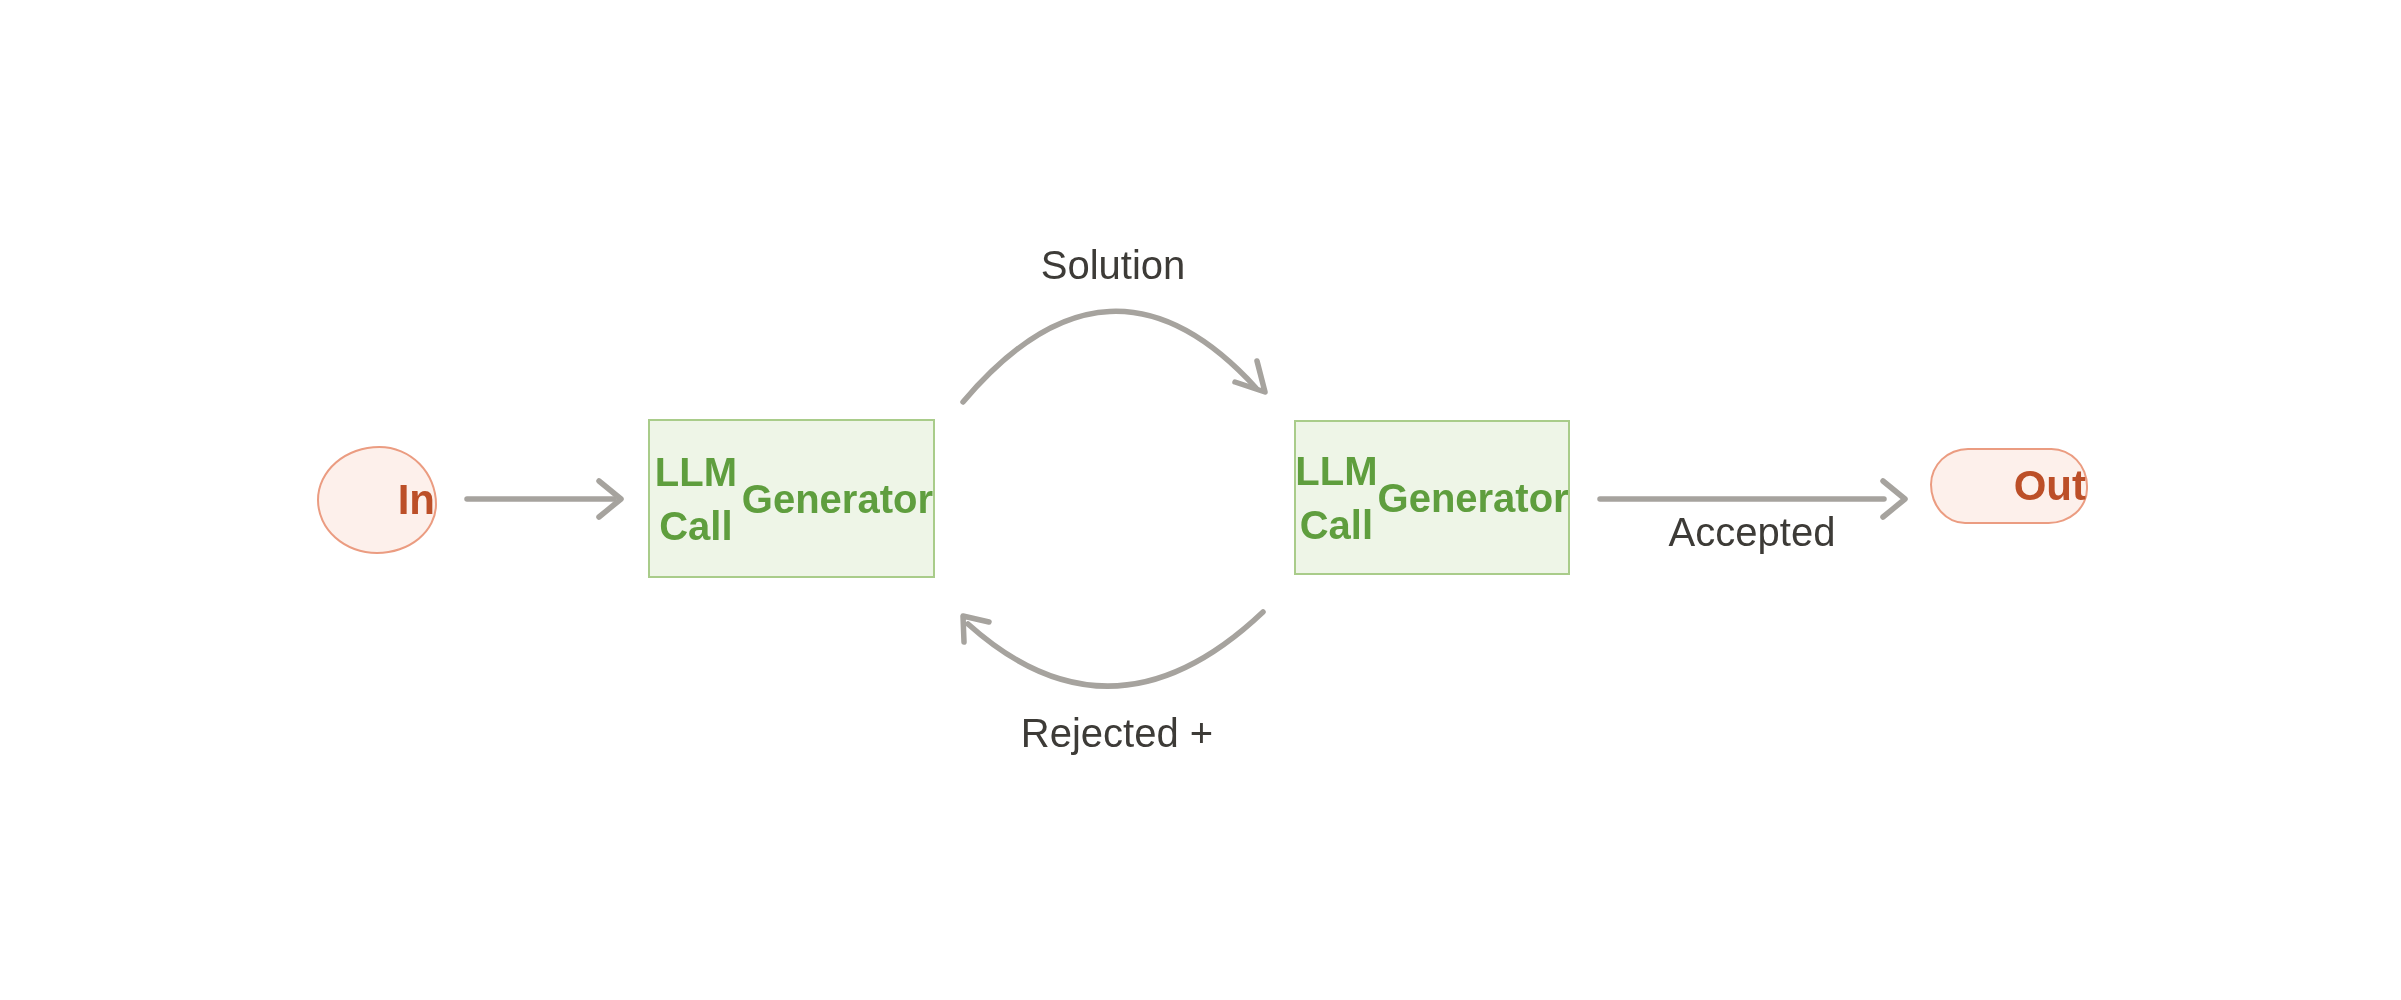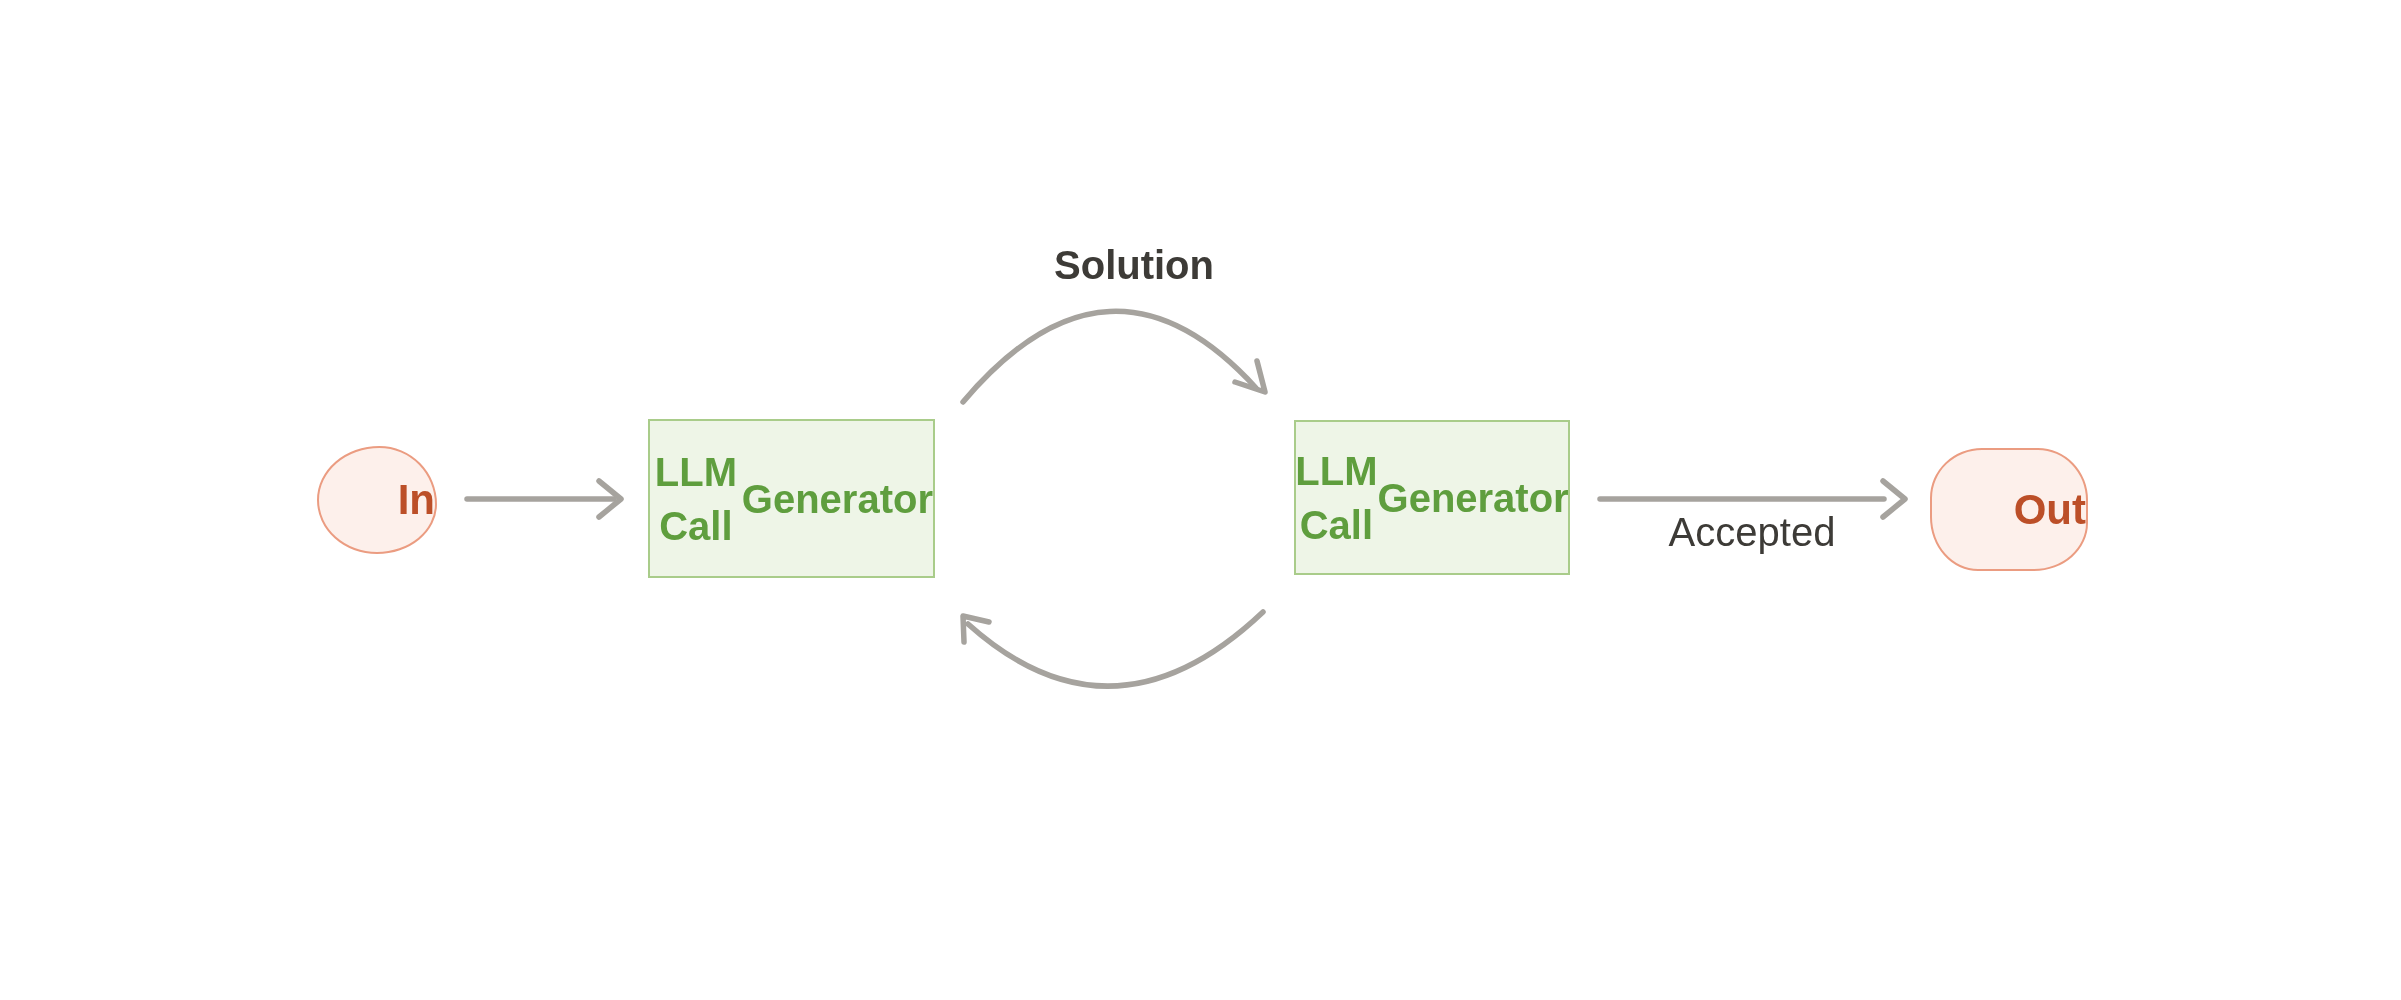--- a/index.html
+++ b/index.html
@@ -64,34 +64,34 @@
     font-weight: bold;
     font-size: 42px;
   }
   .pill-in {
     left: 317px; top: 446px;
     width: 120px; height: 108px;
     border-radius: 52% 48% 50% 50% / 50% 54% 46% 50%;
   }
   .pill-out {
     left: 1930px; top: 448px;
-    width: 158px; height: 123px;
+    width: 158px; height: 76px;
     border-radius: 52px 50px 54px 48px / 50px 52px 48px 54px;
   }
   .box-generator { left: 648px; top: 419px; width: 287px; height: 159px; }
   .box-evaluator { left: 1294px; top: 420px; width: 276px; height: 155px; }
   .edge-label {
     position: absolute;
     color: var(--edge-label-text);
     font-size: 40px;
     line-height: 52px;
     text-align: center;
   }
   .edge-label span { display: block; }
-  .label-solution { left: 934px; top: 239px; width: 400px; font-weight: bold; }
+  .label-solution { left: 913px; top: 239px; width: 400px; }
   .label-accepted { left: 1602px; top: 506px; width: 300px; }
   .label-rejected { left: 917px; top: 707px; width: 400px; }
 </style>
 </head>
 <body>
 
 <div class="canvas">
 
   <svg class="connector-layer" viewBox="0 0 2401 1000">
 
@@ -132,19 +132,20 @@
 
   <div class="pill pill-out">
     <span>Out</span>
   </div>
 
   <div class="edge-label label-solution">
     <span>Solution</span>
   </div>
 
   <div class="edge-label label-rejected">
+    <span>Rejected +</span>
   </div>
 
   <div class="edge-label label-accepted">
     <span>Accepted</span>
   </div>
 
 </div>
 
 </body></html>

